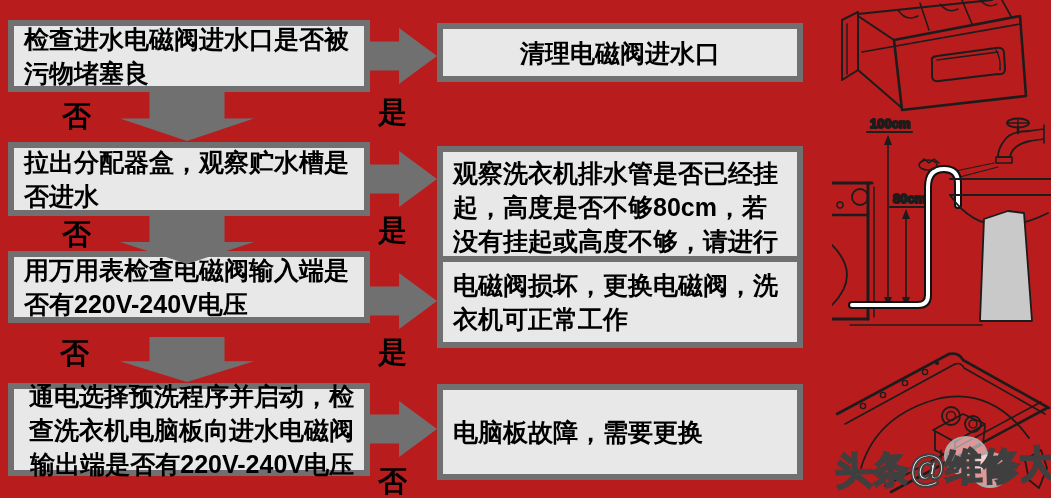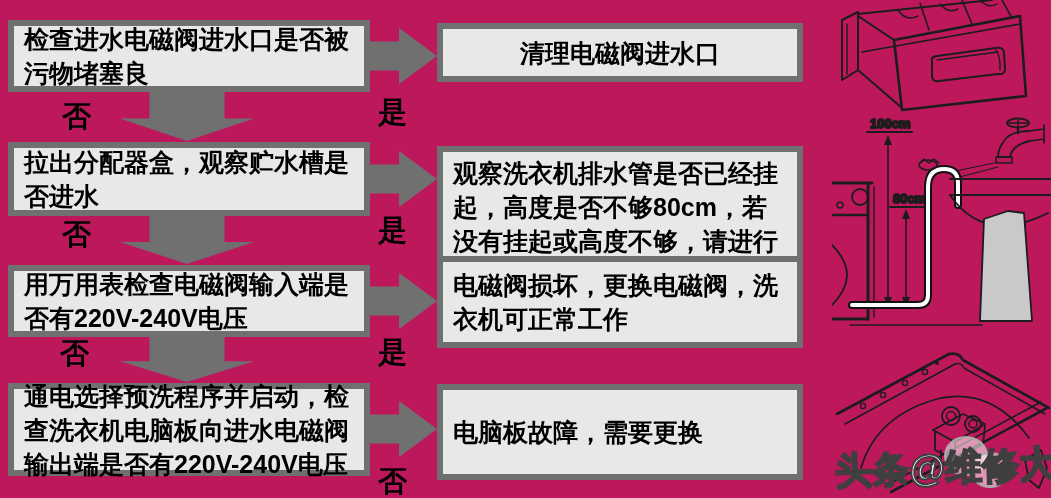--- a/index.html
+++ b/index.html
@@ -1,34 +1,34 @@
 <!DOCTYPE html>
 <html style="--box-fill: #e8e8e8; --box-border: #707070; --arrow: #707070; --measure-text: #1a1a4d; --line-art: #1c1c1c; --pedestal-fill: #c9c9c9;"><head>
 <meta charset="utf-8">
 <style>
   html,body{margin:0;padding:0;background:#fff;}
   .canvas{
-    position:relative;width:1051px;height:498px;background:#be185d;overflow:hidden;
+    position:relative;width:1051px;height:498px;background:#b91c1c;overflow:hidden;
     font-family:"Liberation Sans","DejaVu Sans",sans-serif;
   }
   
   .fbox{
     position:absolute;box-sizing:border-box;
     border:6px solid var(--box-border,#707070);
     background:var(--box-fill,#e8e8e8);
     color:#000;font-weight:700;font-size:25px;line-height:34px;
     padding:1px 10px;display:flex;flex-direction:column;justify-content:center;
     letter-spacing:0px;
   }
   .lcol{left:8px;width:362px;}
   .rcol{left:437px;width:366px;}
   .l1{top:20px;height:72px;}
   .l2{top:142px;height:74px;}
-  .l3{top:265px;height:72px;}
-  .l4{top:383px;height:93px;}
+  .l3{top:251px;height:72px;}
+  .l4{top:383px;height:93px;text-align:right;}
   .r1{top:23px;height:59px;align-items:center;}
   .r2{top:98px;height:155px;margin-top:48px;}
   .r3{top:256px;height:92px;}
   .r4{top:384px;height:96px;}
   
   .arrow-down{
     position:absolute;left:120px;width:134px;background:var(--arrow,#707070);
     clip-path:polygon(22% 0,78% 0,78% 54%,100% 54%,50% 100%,0 54%,22% 54%);
   }
   .d1{top:92px;height:49px;}

